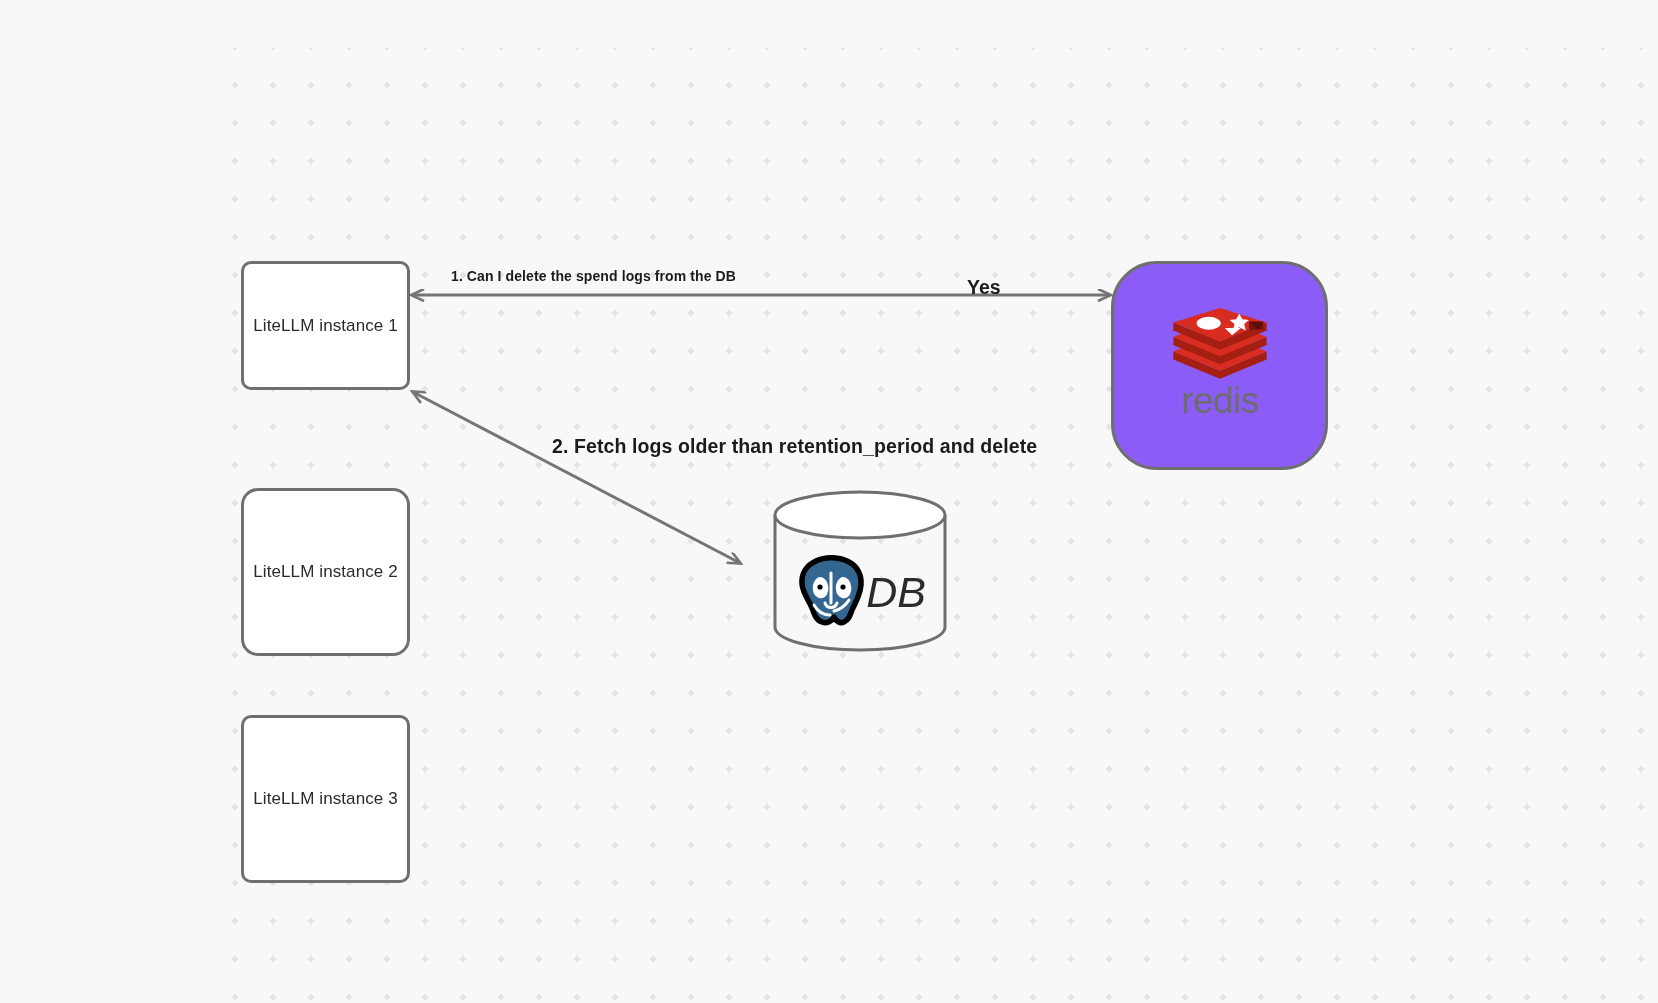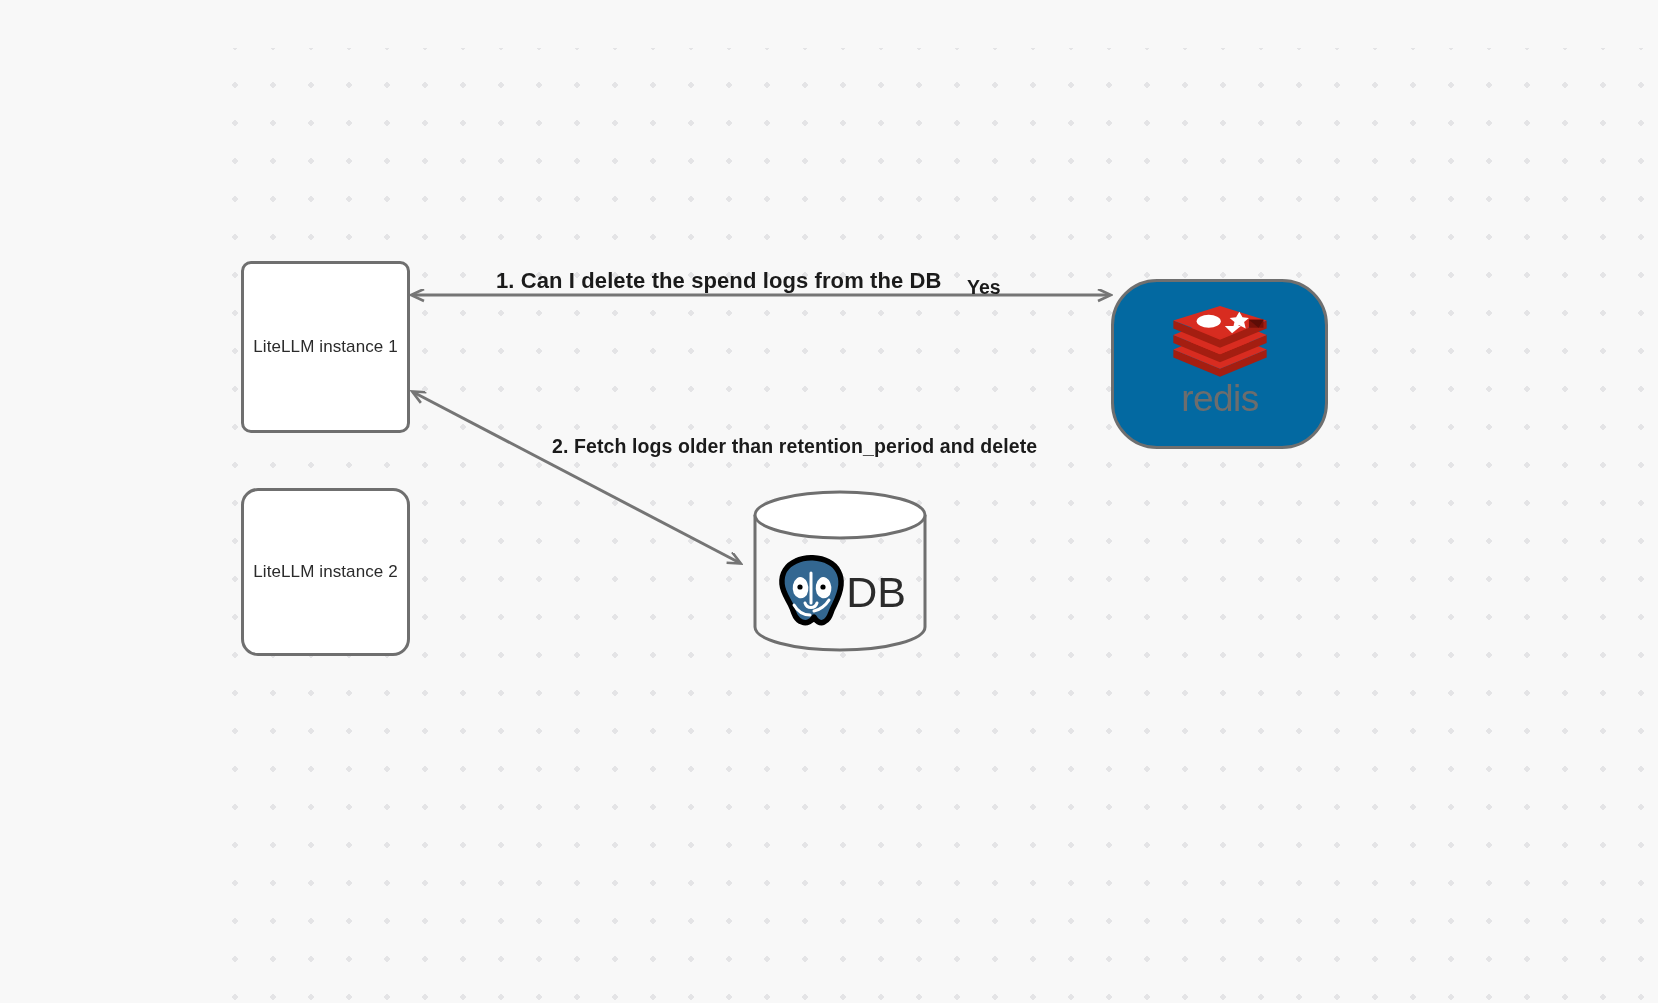--- a/index.html
+++ b/index.html
@@ -50,50 +50,51 @@
     align-items: center;
     justify-content: center;
   }
   .node-box .node-label {
     font-size: 17px;
     color: #2b2b2b;
     font-family: "Liberation Sans", sans-serif;
     letter-spacing: 0.1px;
   }
 
-  #box-instance-1 { left: 241px; top: 261px; width: 169px; height: 172px; align-items: center; }
+  #box-instance-1 { left: 241px; top: 261px; width: 169px; height: 129px; align-items: center; }
   #box-instance-2 { left: 241px; top: 488px; width: 169px; height: 168px; border-radius: 17px; }
   #box-instance-3 { left: 241px; top: 715px; width: 169px; height: 168px; }
 
   
   #node-redis {
     position: absolute;
     left: 1111px;
-    top: 279px;
+    top: 261px;
     width: 217px;
-    height: 170px;
-    background: #0369a1;
+    height: 209px;
+    background: #8b5cf6;
     border: 3px solid #6f6f6f;
     border-radius: 46px;
     box-sizing: border-box;
     display: flex;
     flex-direction: column;
     align-items: center;
     justify-content: center;
   }
   #redis-logo-mark { width: 108px; height: 74px; display: block; }
   #redis-wordmark  { margin-top: -2px; }
 
   
   #node-db {
     position: absolute;
-    left: 752px;
+    left: 772px;
     top: 489px;
     width: 176px;
     height: 164px;
+    font-style: italic;
   }
   #db-cylinder { position: absolute; inset: 0; }
   #db-content {
     position: absolute;
     left: 0; right: 0;
     top: 60px;
     height: 86px;
     display: flex;
     align-items: center;
     justify-content: center;
@@ -110,21 +111,21 @@
   }
 
   
   .edge-label {
     position: absolute;
     font-family: "Liberation Sans", sans-serif;
     font-weight: bold;
     color: #1b1b1b;
     white-space: nowrap;
   }
-  #edge-label-1 { left: 496px; top: 268px; font-size: 22px; letter-spacing: 0.1px; }
+  #edge-label-1 { left: 451px; top: 268px; font-size: 14px; letter-spacing: 0.1px; }
   #edge-label-1b{ left: 967px; top: 276px; font-size: 19.5px; }
   #edge-label-2 { left: 552px; top: 435px; font-size: 19.5px; letter-spacing: 0.1px; }
 </style>
 </head>
 <body>
 
 <div id="canvas">
 
   <div id="dot-grid"></div>
 
@@ -150,20 +151,23 @@
   <div class="edge-label" id="edge-label-2">2.  Fetch logs older than retention_period and delete</div>
 
   <div class="node-box" id="box-instance-1">
     <span class="node-label">LiteLLM instance 1</span>
   </div>
 
   <div class="node-box" id="box-instance-2">
     <span class="node-label">LiteLLM instance 2</span>
   </div>
 
+  <div class="node-box" id="box-instance-3">
+    <span class="node-label">LiteLLM instance 3</span>
+  </div>
 
   <div id="node-redis">
     <svg id="redis-logo-mark" viewBox="0 0 128 92">
 
       <path d="M64 88 L6 64 L6 54 L64 78 L122 54 L122 64 Z" fill="#a41e11"></path>
       <path d="M6 54 L64 30 L122 54 L64 78 Z" fill="#d82c20"></path>
 
       <path d="M64 70 L6 46 L6 36 L64 60 L122 36 L122 46 Z" fill="#a41e11"></path>
       <path d="M6 36 L64 12 L122 36 L64 60 Z" fill="#d82c20"></path>
 

